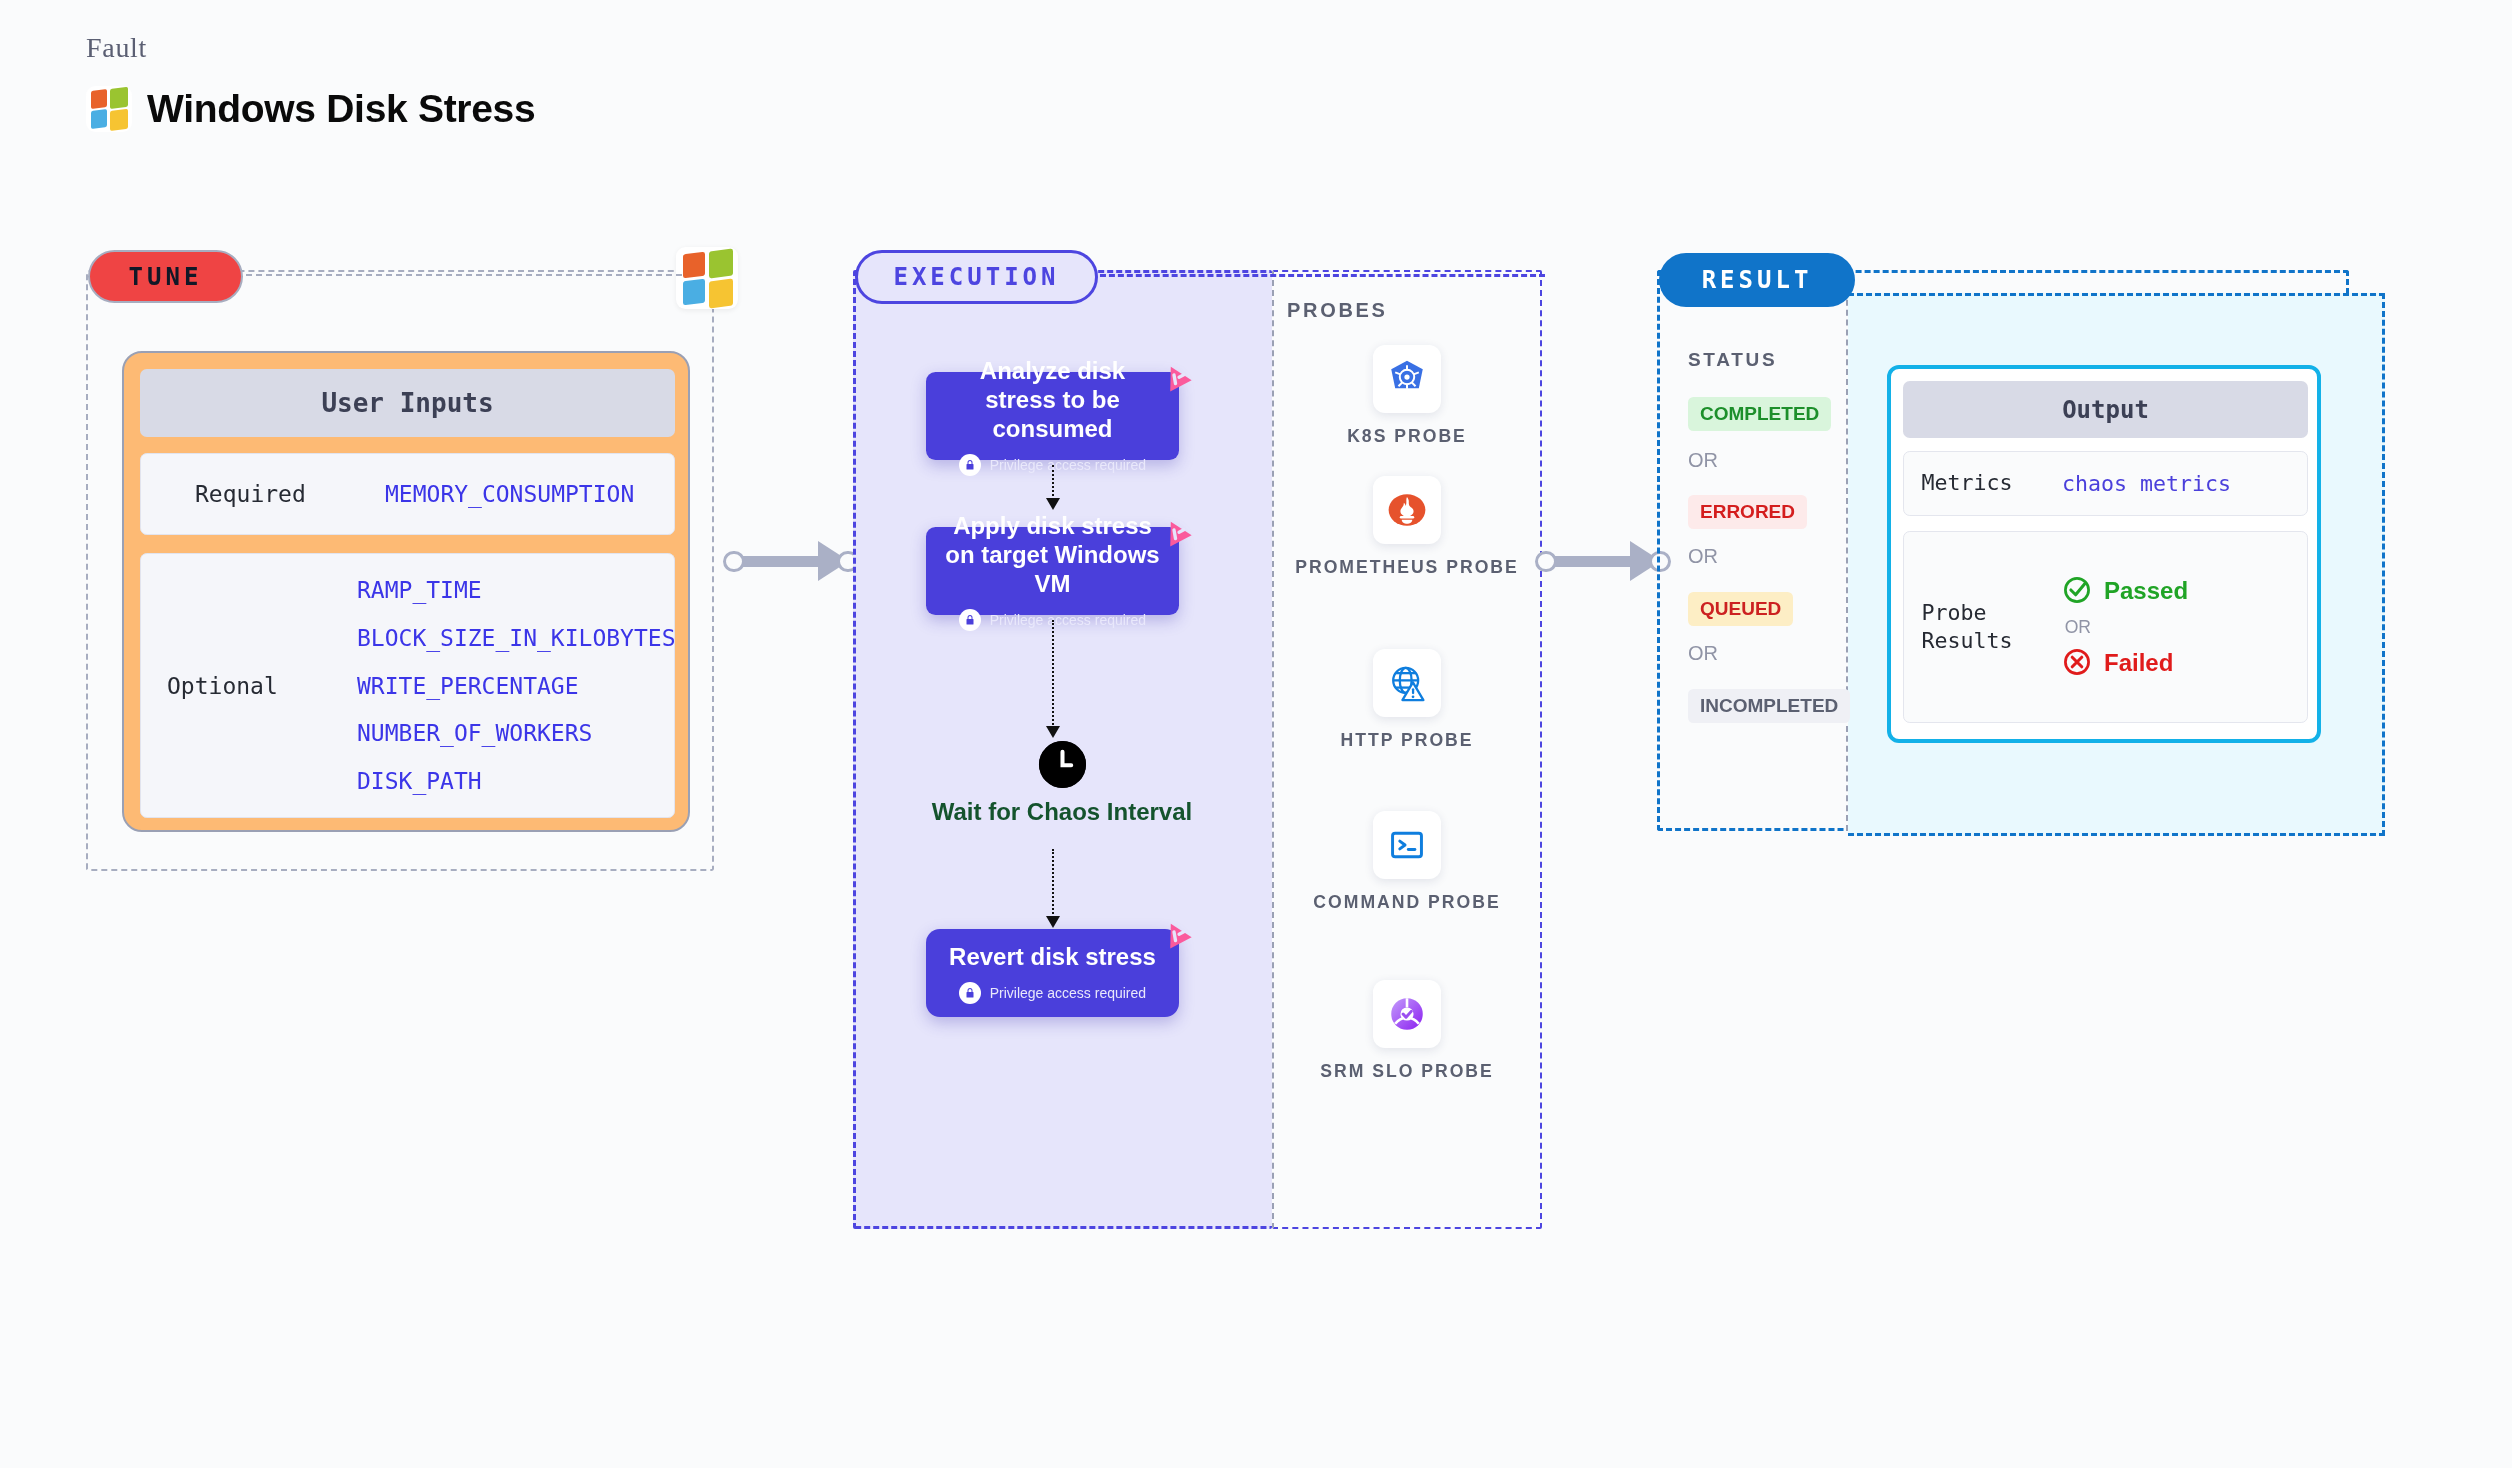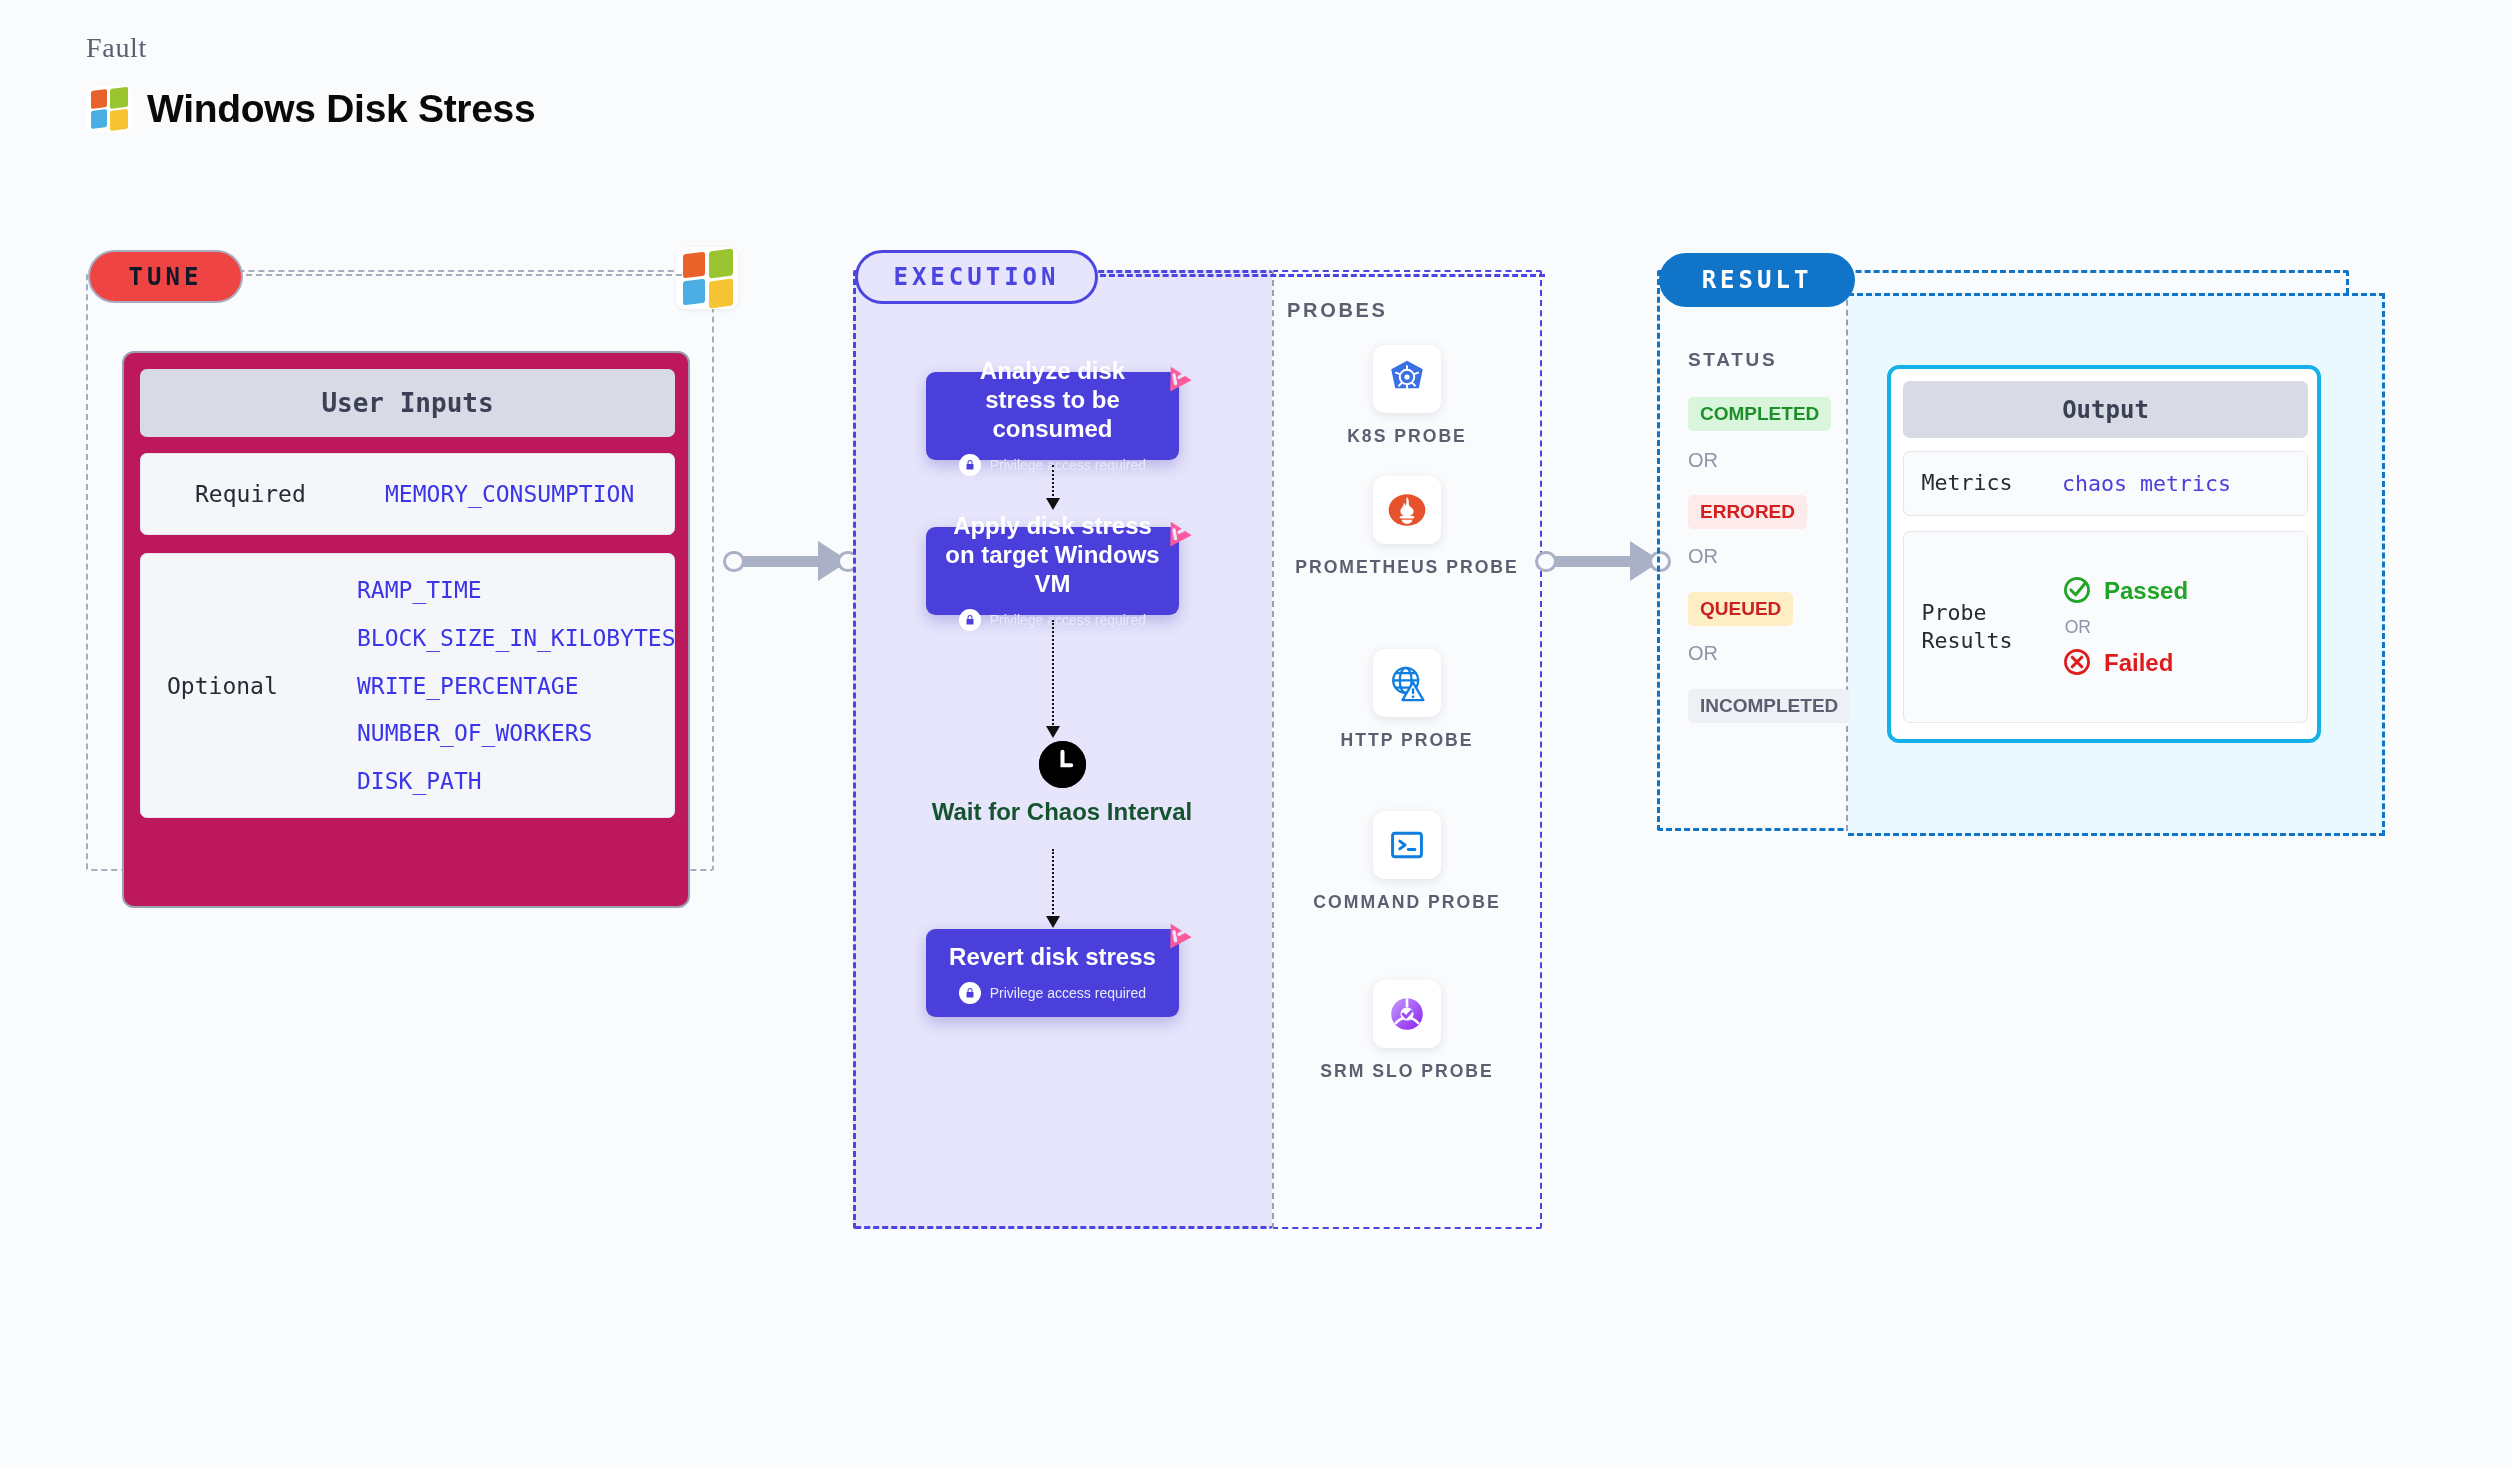--- a/index.html
+++ b/index.html
@@ -40,22 +40,22 @@
   #tune-panel{left:86px;top:270px;width:628px;height:601px;
     border:2.7px dashed #a7adc0;border-radius:2.7px;background:transparent;}
   #tune-pill{left:88px;top:250px;width:155px;height:53px;
     background:#ef4444;border:2.7px solid #a7adc0;color:#111827;
     font-size:24px;letter-spacing:4px;}
   #tune-dash{position:absolute;left:236px;top:274px;width:446px;height:0;
     border-top:2.7px dashed #a7adc0;z-index:5;}
   #win-badge{position:absolute;left:676px;top:247px;width:68px;height:68px;}
 
   #userinputs-card{
-    position:absolute;left:122px;top:351px;width:568px;height:557px;
-    border:2.7px solid #9aa0b4;border-radius:12px;background:#be185d;box-sizing:border-box;
+    position:absolute;left:122px;top:351px;width:568px;height:481px;
+    border:2.7px solid #9aa0b4;border-radius:20px;background:#fdba74;box-sizing:border-box;
   }
   #ui-header{
     position:absolute;left:16px;top:16px;width:535px;height:68px;
     background:#d8dae6;border-radius:6.8px;display:flex;align-items:center;justify-content:center;
     font-family:"DejaVu Sans Mono", monospace;font-size:26px;font-weight:700;color:#3c4055;
   }
   .io-box{
     position:absolute;left:16px;background:#f5f6fa;border:1.4px solid #e2e4ee;border-radius:6.8px;
     box-sizing:border-box;display:flex;align-items:center;
   }
@@ -290,21 +290,21 @@
 <div id="clock-icon">
   <svg width="47" height="47" viewBox="0 0 70 70">
     <circle cx="35" cy="35" r="35" fill="#000"></circle>
     <path d="M35 16 v20 h13" stroke="#fff" stroke-width="6" stroke-linecap="round" fill="none"></path>
   </svg>
 </div>
 <div id="wait-label">Wait for Chaos Interval</div>
 
 <div class="flow-arrow" style="left:1052px;top:849px;height:69px;"></div>
 
-<div class="exec-card" style="left:926px;top:929px;width:253px;height:88px;">
+<div class="exec-card" style="left:926px;top:929px;width:253px;height:88px;border-radius:14px;">
   <div class="exec-card-title">Revert disk stress</div>
   <div class="priv-row">
     <div class="lock-badge">
       <svg width="12" height="12" viewBox="0 0 24 24">
           <path fill="#4a3fdb" d="M12 2a5 5 0 0 0-5 5v3H6a1 1 0 0 0-1 1v9a1 1 0 0 0 1 1h12a1 1 0 0 0 1-1v-9a1 1 0 0 0-1-1h-1V7a5 5 0 0 0-5-5zm-3 8V7a3 3 0 1 1 6 0v3H9z"></path>
         </svg>
     </div>
     <div class="priv-text">Privilege access required</div>
   </div>
   <div class="harness-badge">

